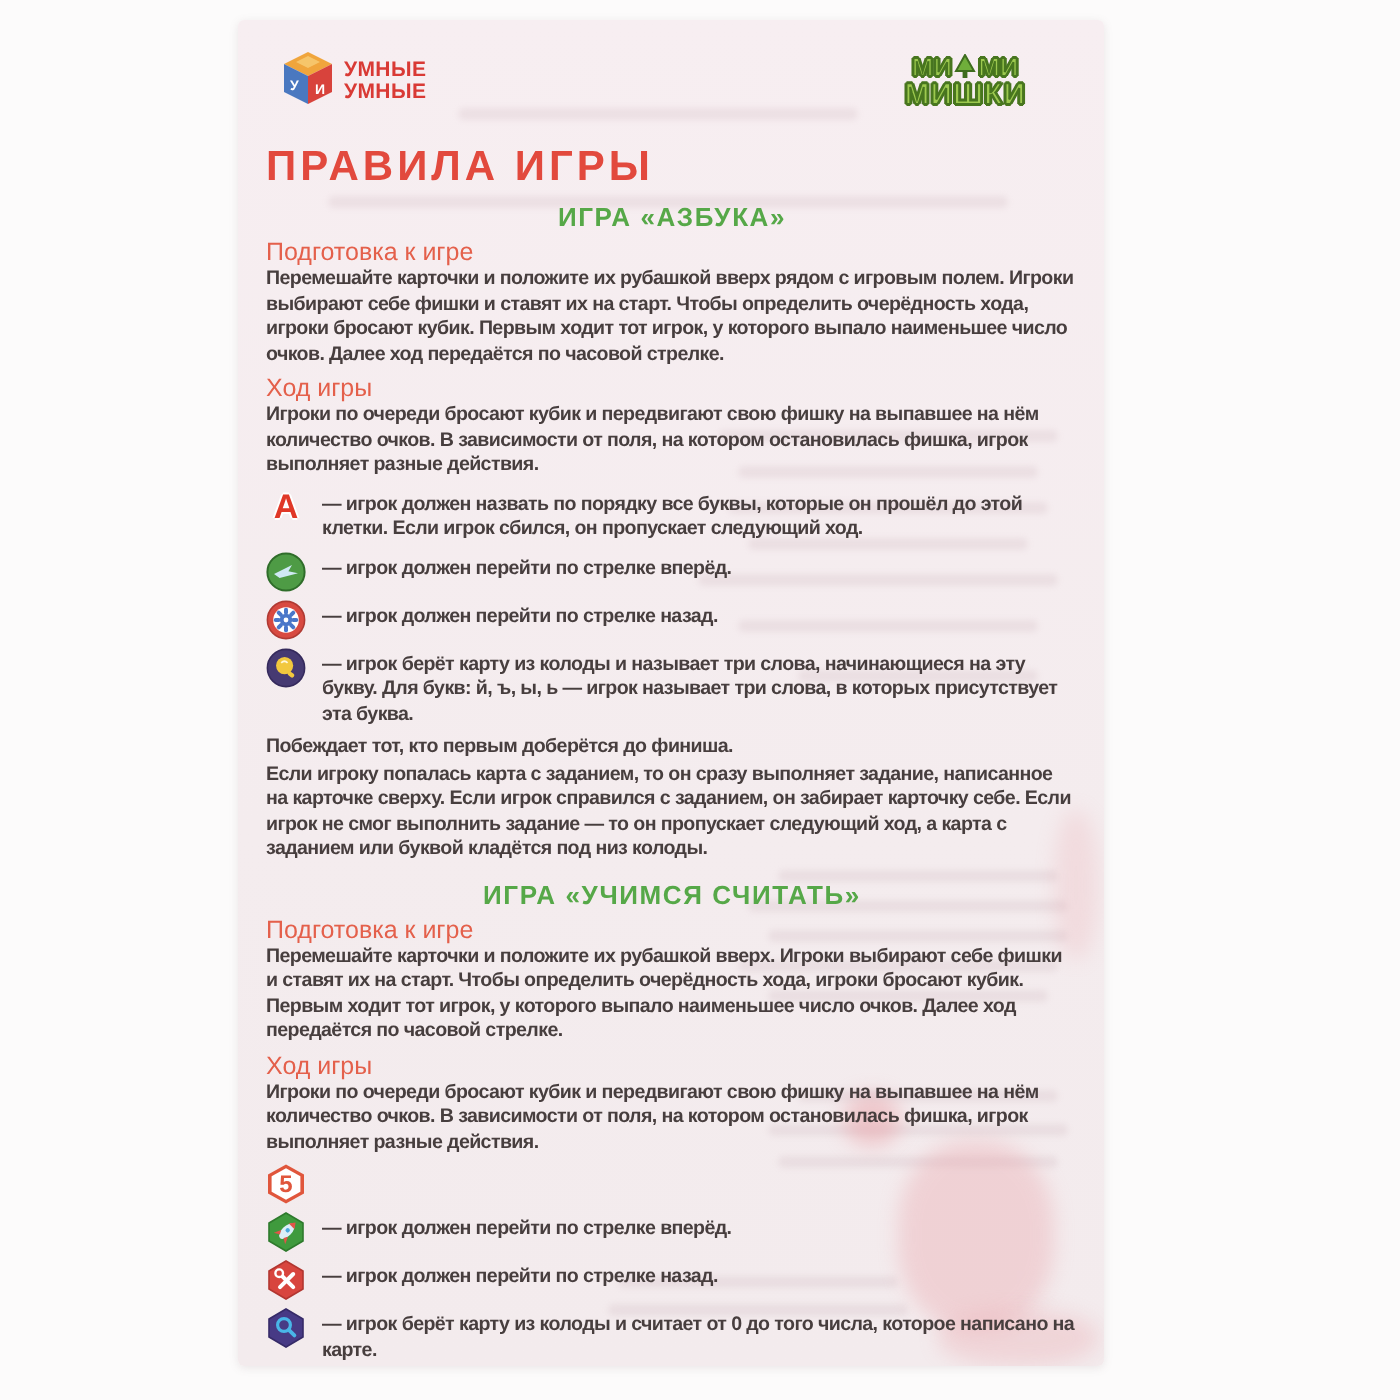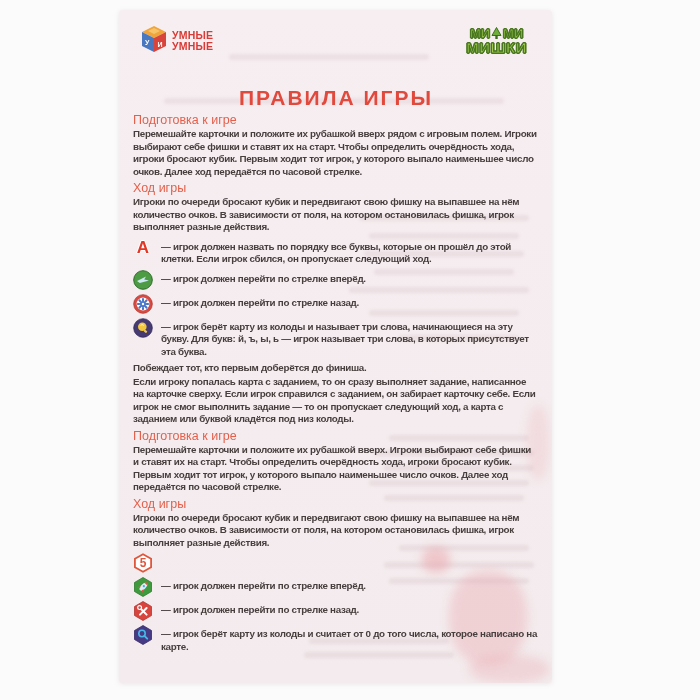--- a/index.html
+++ b/index.html
@@ -13,29 +13,29 @@
     background:linear-gradient(#f7eef1 0%, #f4ecee 60%, #f3ebed 100%);
     border-radius:3px; overflow:hidden;
     box-shadow:0 1px 5px rgba(120,100,105,.14);
   }
   .content { position:relative; padding:13px 13px 0 14px; z-index:2; }
 
   
   .header { display:flex; justify-content:space-between; align-items:flex-start; height:46px; padding:2px 4px 0 8px; }
   .brand { display:flex; gap:5px; align-items:flex-start; }
   .brand-words { color:#d93a35; font-weight:bold; font-size:10.5px; line-height:10.5px; margin-top:5px; letter-spacing:0.2px; }
-  .mimi { text-align:right; margin-top:2px; margin-right:8px;
+  .mimi { text-align:right; margin-top:2px; margin-right:22px;
           color:#9dc94f; font-weight:bold;
           -webkit-text-stroke:1px #48761f;
           text-shadow:0 1px 0 #48761f, 0 -1px 0 #48761f, 1px 0 0 #48761f, -1px 0 0 #48761f; }
   .mrow { font-size:13px; line-height:12px; display:flex; align-items:flex-end; justify-content:center; gap:1px; }
   .mrow2 { font-size:15px; line-height:15px; letter-spacing:0.5px; }
 
   
-  .title { text-align:center; color:#e2493d; font-weight:bold; font-size:21px; letter-spacing:2px; margin-top:15px; }
+  .title { text-align:left; color:#e2493d; font-weight:bold; font-size:21px; letter-spacing:2px; margin-top:1px; }
   .game-title { text-align:center; color:#56a848; font-weight:bold; font-size:13px; letter-spacing:0.8px; margin-top:5px; }
   .game-title.second { margin-top:8px; }
   .sec-h { color:#e4604b; font-weight:normal; font-size:12.5px; margin:3px 0 1px; }
 
   
   .btext, p.body { font-size:9.8px; line-height:12.5px; letter-spacing:-0.3px; font-weight:bold; color:#473e3e; margin:0; }
   p.body { margin:0 0 1px; }
   .win { margin:1px 0 2px; }
 
   
@@ -108,20 +108,21 @@
             <rect x="4.3" y="8.5" width="2.4" height="3.5" fill="#3f6d1f"></rect>
           </svg>
           <span>МИ</span>
         </div>
         <div class="mrow2">МИШКИ</div>
       </div>
     </div>
 
     <div class="title">ПРАВИЛА ИГРЫ</div>
 
+    <div class="game-title">ИГРА «АЗБУКА»</div>
 
     <div class="sec-h">Подготовка к игре</div>
     <p class="body">Перемешайте карточки и положите их рубашкой вверх рядом с игровым полем. Игроки выбирают себе фишки и ставят их на старт. Чтобы определить очерёдность хода, игроки бросают кубик. Первым ходит тот игрок, у которого выпало наименьшее число очков. Далее ход передаётся по часовой стрелке.</p>
 
     <div class="sec-h">Ход игры</div>
     <p class="body">Игроки по очереди бросают кубик и передвигают свою фишку на выпавшее на нём количество очков. В зависимости от поля, на котором остановилась фишка, игрок выполняет разные действия.</p>
 
     <div class="bullet">
       <span class="ic">
         <span class="cellA">А</span>
@@ -169,20 +170,21 @@
           <rect x="10.8" y="12.2" width="3.4" height="2.2" rx="0.9" fill="#f2c83e" transform="rotate(38 12.5 13.3)"></rect>
           <path d="M7.6 7.4 q1.6 -1.6 3.2 0" stroke="#fff8dc" fill="none" stroke-width="0.9"></path>
         </svg>
       </span>
       <span class="btext">— игрок берёт карту из колоды и называет три слова, начинающиеся на эту букву. Для букв: й, ъ, ы, ь — игрок называет три слова, в которых присутствует эта буква.</span>
     </div>
 
     <p class="body win">Побеждает тот, кто первым доберётся до финиша.</p>
     <p class="body">Если игроку попалась карта с заданием, то он сразу выполняет задание, написанное на карточке сверху. Если игрок справился с заданием, он забирает карточку себе. Если игрок не смог выполнить задание — то он пропускает следующий ход, а карта с заданием или буквой кладётся под низ колоды.</p>
 
+    <div class="game-title second">ИГРА «УЧИМСЯ СЧИТАТЬ»</div>
 
     <div class="sec-h">Подготовка к игре</div>
     <p class="body">Перемешайте карточки и положите их рубашкой вверх. Игроки выбирают себе фишки и ставят их на старт. Чтобы определить очерёдность хода, игроки бросают кубик. Первым ходит тот игрок, у которого выпало наименьшее число очков. Далее ход передаётся по часовой стрелке.</p>
 
     <div class="sec-h">Ход игры</div>
     <p class="body">Игроки по очереди бросают кубик и передвигают свою фишку на выпавшее на нём количество очков. В зависимости от поля, на котором остановилась фишка, игрок выполняет разные действия.</p>
 
     <div class="bullet">
       <span class="ic hex">
         <span class="inner"></span>

